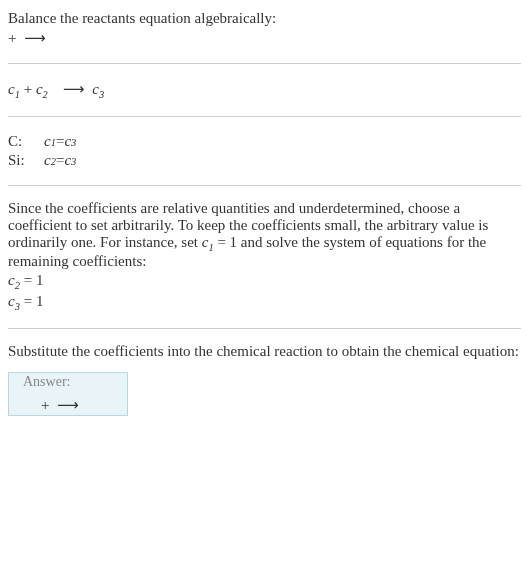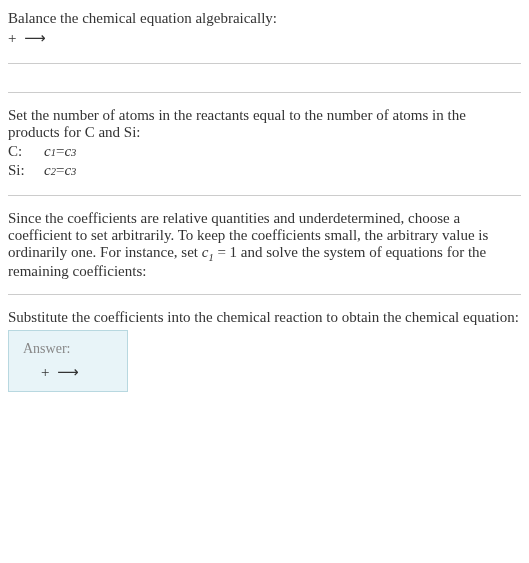--- a/index.html
+++ b/index.html
@@ -45,54 +45,59 @@
     }
     .atom-label {
       width: 28px;
     }
     .atom-sep {
       width: 8px;
     }
     .answer-box {
       background: #e8f4f8;
       border: 1px solid #b8d8e0;
-      padding: 10px 14px;
+      padding: 1px 14px;
       display: inline-block;
       min-width: 120px;
-      margin-top: 4px;
+      margin-top: 12px;
     }
     .answer-label {
       color: #888;
       font-size: 14px;
       margin-bottom: 6px;
     }
     .answer-content {
       padding-left: 18px;
     }
   </style>
 </head>
 <body>
 
 <div class="section">
-  <div>Balance the chemical equation algebraically:</div>
+  <div>Balance the reactants equation algebraically:</div>
   <div class="eq-line">
     <span> + </span>
     <span class="arrow">⟶</span>
   </div>
 </div>
 
 <hr class="divider">
 
 <div class="section">
+  <div class="eq-line">
+    <span class="italic">c</span><span class="sub">1</span>
+    <span> + </span><span class="italic">c</span><span class="sub">2</span>
+    &nbsp;&nbsp;<span class="arrow">⟶</span>
+    <span class="italic">c</span><span class="sub">3</span>
+  </div>
 </div>
 
 <hr class="divider">
 
 <div class="section">
-  <div>Set the number of atoms in the reactants equal to the number of atoms in the products for C and Si:</div>
   <div class="atom-row">
     <span class="atom-label">C:</span>
     <span class="atom-sep"></span>
     <span class="italic">c</span>
       <span class="sub">1</span>
       <span> = </span>
       <span class="italic">c</span>
       <span class="sub">3</span>
   </div>
   <div class="atom-row">
@@ -105,20 +110,26 @@
       <span class="sub">3</span>
   </div>
 </div>
 
 <hr class="divider">
 
 <div class="section">
   <div>
     <span>Since the coefficients are relative quantities and underdetermined, choose a coefficient to set arbitrarily. To keep the coefficients small, the arbitrary value is ordinarily one. For instance, set </span><span class="italic">c</span><span class="sub">1</span><span> = 1 and solve the system of equations for the remaining coefficients:</span>
   </div>
+  <div class="eq-line">
+    <span class="italic">c</span><span class="sub">2</span><span> = 1</span>
+  </div>
+  <div class="eq-line">
+    <span class="italic">c</span><span class="sub">3</span><span> = 1</span>
+  </div>
 </div>
 
 <hr class="divider">
 
 <div class="section">
   <div>Substitute the coefficients into the chemical reaction to obtain the chemical equation:</div>
   <div class="answer-box">
     <div class="answer-label">Answer:</div>
     <div class="answer-content">
       <span> + </span>

